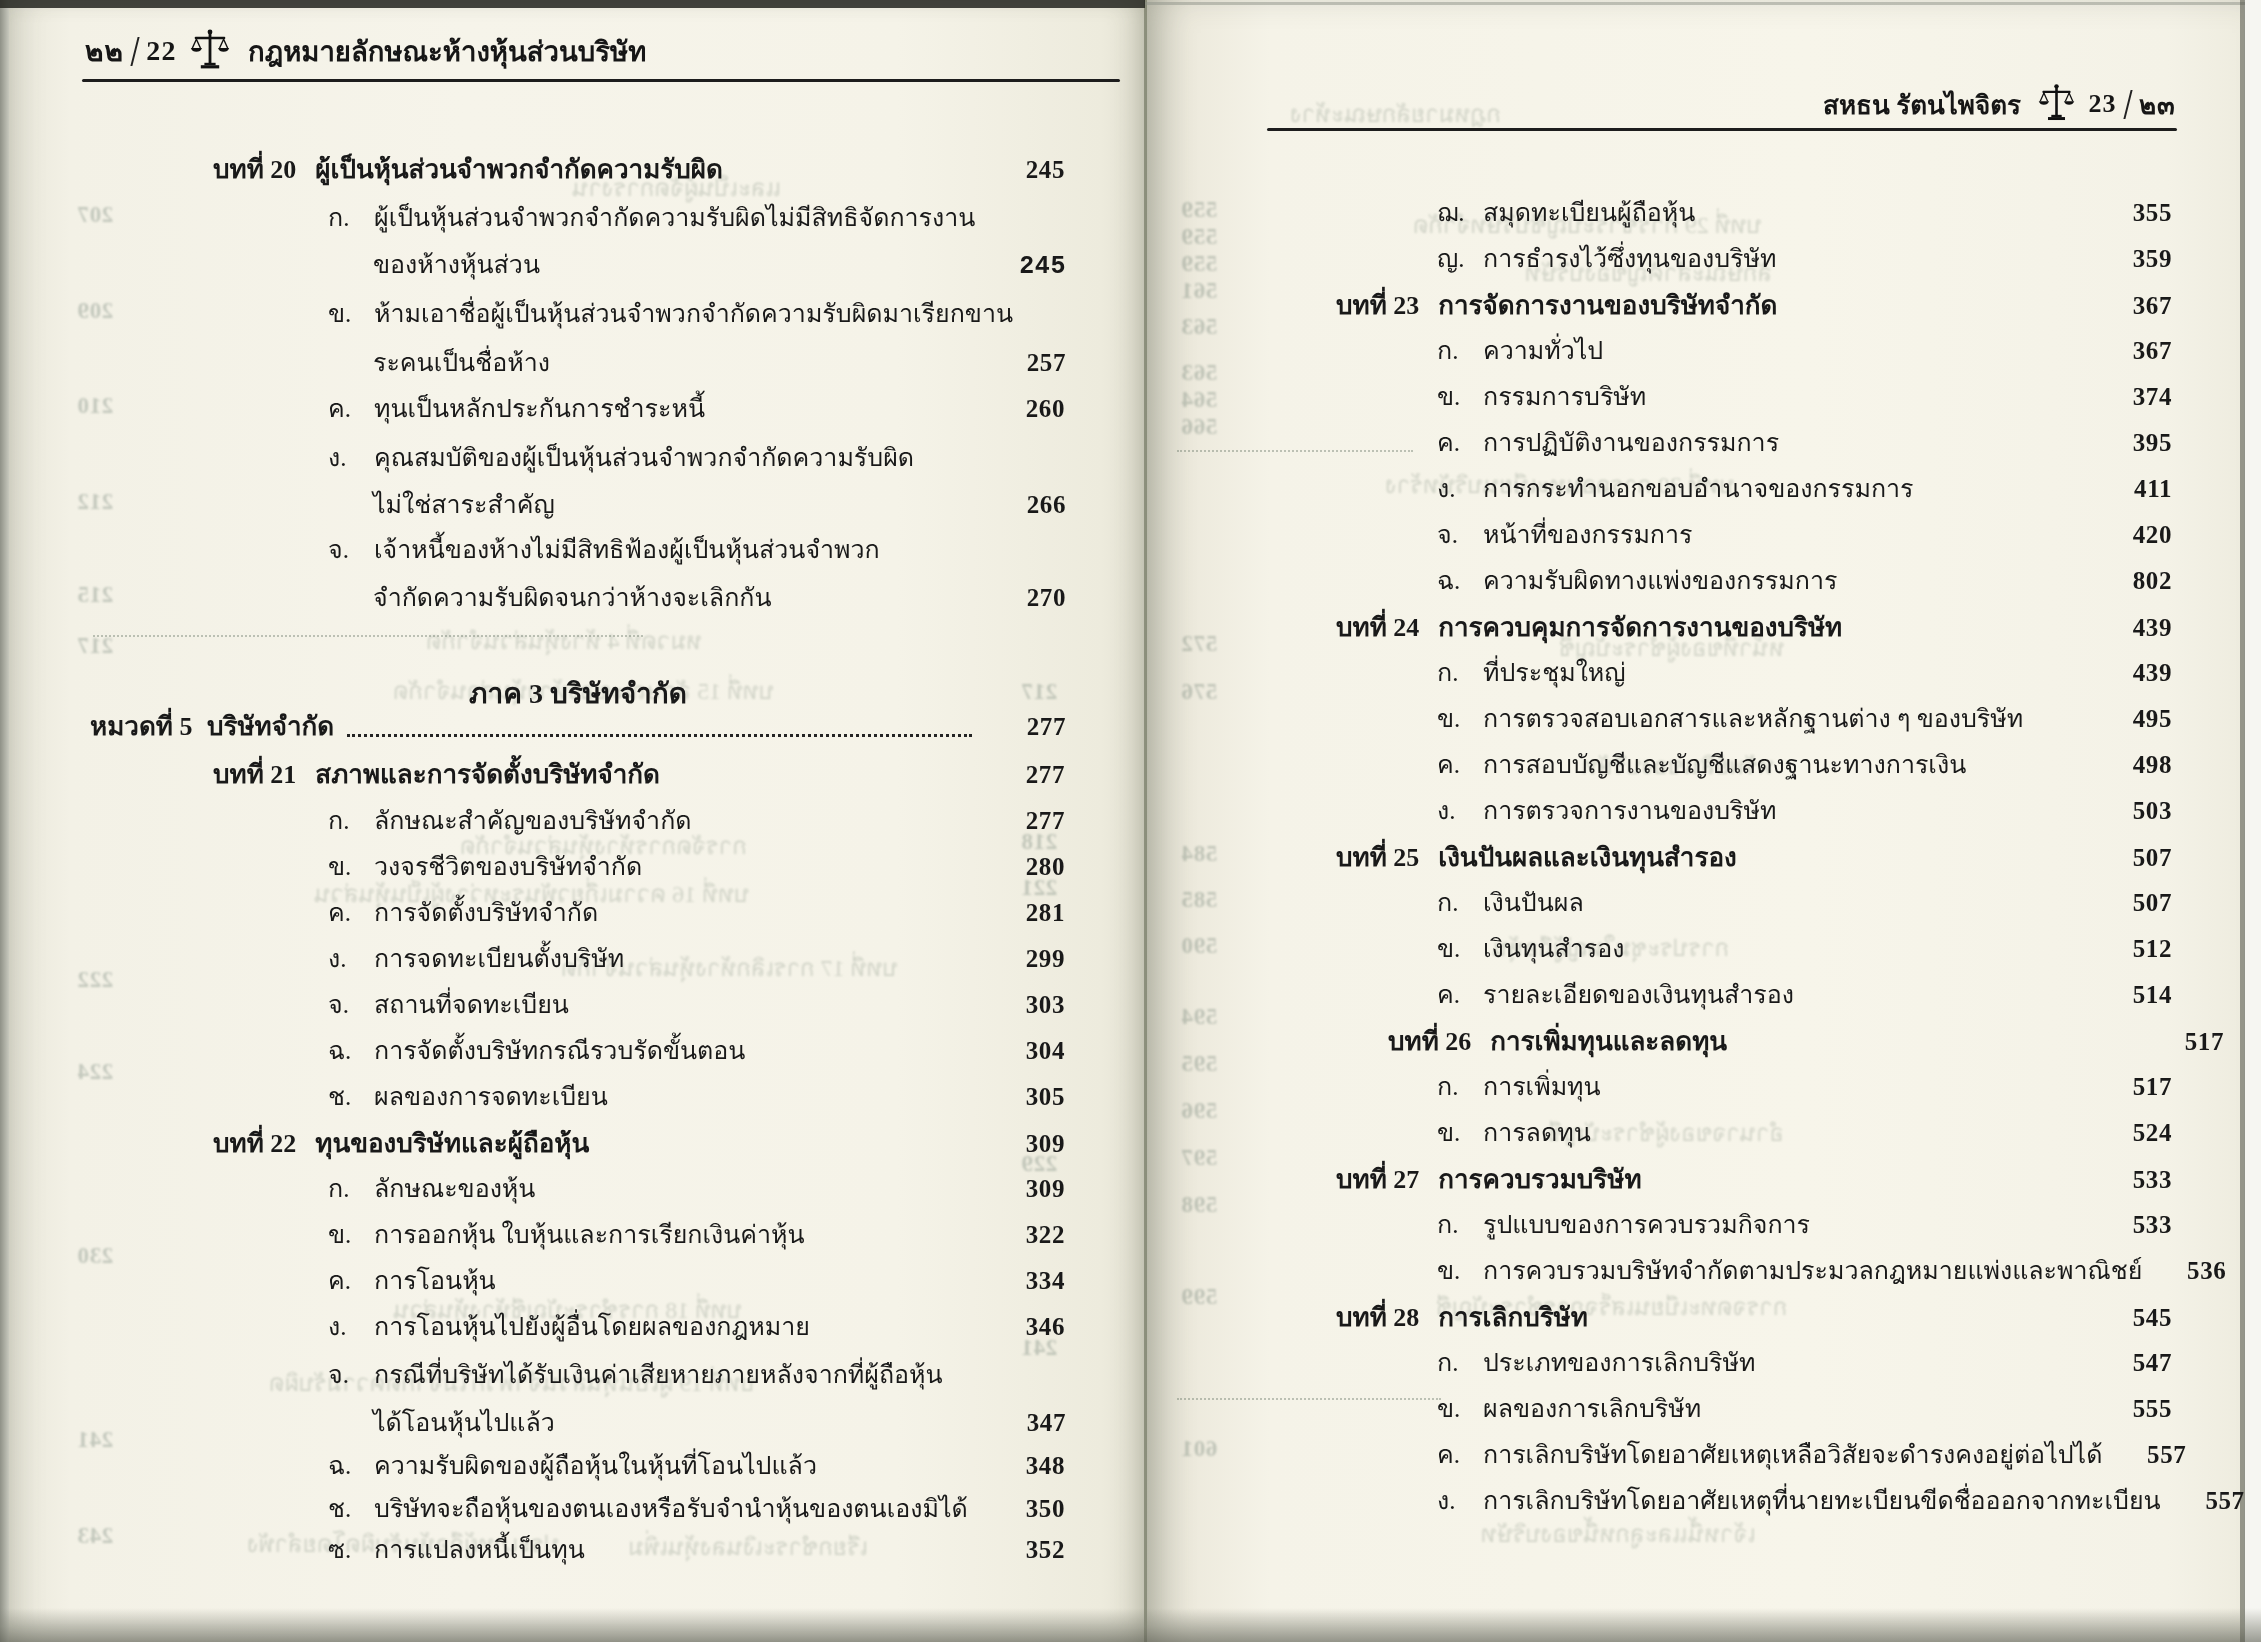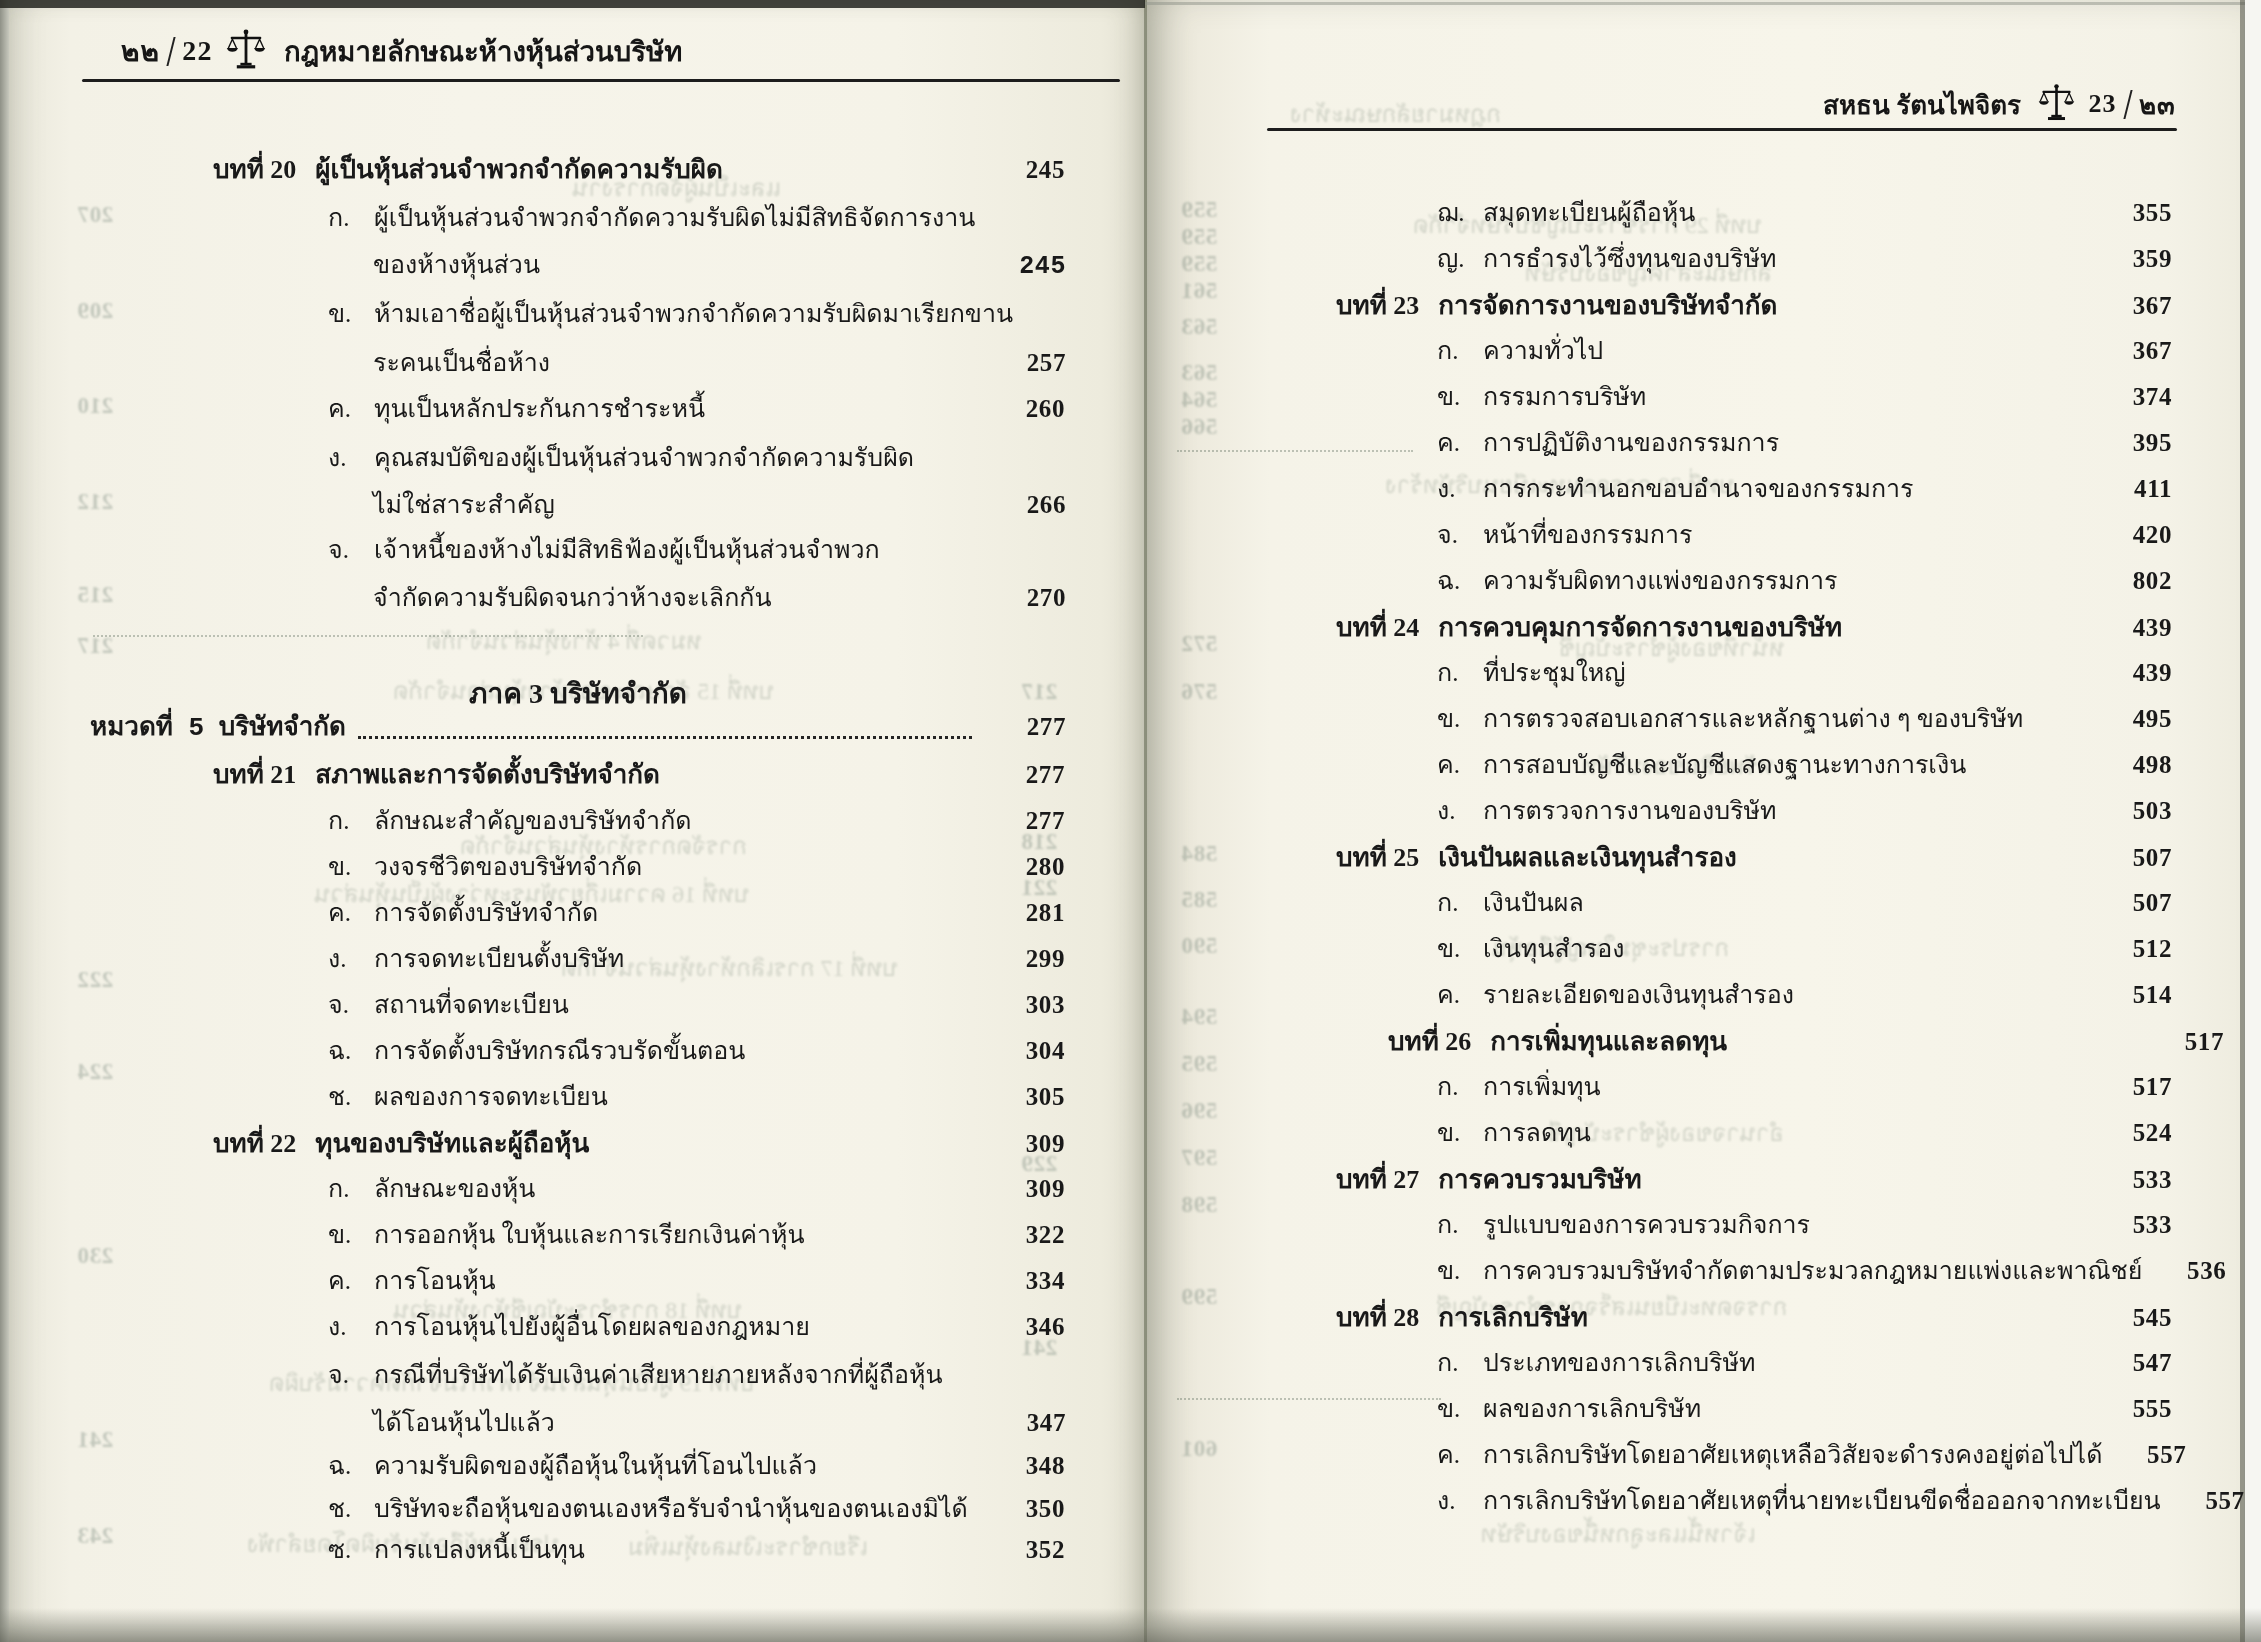--- a/index.html
+++ b/index.html
@@ -28,41 +28,41 @@
     background:linear-gradient(90deg,#8f9187,#c7c8bd);}
   #edge-top-left{position:absolute;left:0;top:0;width:1145px;height:8.4px;background:#23241f;opacity:.85;}
   #edge-top-right{position:absolute;left:1145px;top:1.7px;width:1116px;height:3.4px;background:#8e9188;opacity:.5;}
   #edge-right{position:absolute;left:2240px;top:0;width:5px;height:100%;background:#4c4f44;opacity:.55;}
   #edge-right-paper{position:absolute;left:2245px;top:0;width:16.3px;height:100%;background:#f6f6f2;}
   #edge-bottom{position:absolute;left:0;top:1608px;width:100%;height:34px;
     background:linear-gradient(180deg,rgba(150,152,140,0),rgba(122,124,112,.42) 55%,rgba(92,94,83,.6));}
 
   
   .hdr{position:absolute;display:flex;align-items:center;color:#161616;white-space:nowrap;}
-  #hdr-left{left:85px;top:28px;margin-left:36px;}
+  #hdr-left{left:85px;top:28px;}
   #hdr-right{left:1262px;top:83px;width:914px;justify-content:flex-end;}
   .folio{font-size:28px;font-weight:bold;letter-spacing:1.1px;}
   .folio-sm{font-size:26px;font-weight:bold;letter-spacing:1.1px;}
   .folio-divider{width:2.2px;height:29px;background:#222;transform:skewX(-14deg);margin:0 10px;}
   .hdr-title{font-size:27.5px;font-weight:bold;margin-left:4.5px;}
   .hdr-author{font-size:26px;font-weight:bold;margin-right:3.4px;}
   .scales{margin:0 13.5px;flex:0 0 auto;}
   .rule{position:absolute;background:#1d1d1d;height:3.4px;border-radius:1.7px;}
   #rule-left{left:82px;top:79px;width:1038px;}
   #rule-right{left:1267px;top:128px;width:910px;}
 
   
   .rows-layer{position:absolute;left:0;top:0;width:100%;height:100%;}
   .row{position:absolute;display:flex;align-items:baseline;
     font-size:25px;line-height:1.3;color:#191919;white-space:nowrap;}
   .row.chapter{font-weight:bold;font-size:26px;}
   .row.section{font-weight:bold;font-size:26px;}
   .row.part{font-weight:bold;font-size:28px;justify-content:center;}
   .chapter .lbl{margin-right:19px;}
-  .section .lbl{margin-right:14.6px;font-family:Liberation Mono, monospace;}
+  .section .lbl{margin-right:14.6px;}
   .sub .lbl{display:inline-block;min-width:37px;margin-right:9px;}
   .fill{flex:1;}
   .num{min-width:84px;text-align:right;font-weight:600;letter-spacing:0.6px;font-size:25px;}
   .chapter .num,.section .num{font-weight:bold;}
   .leader{flex:1;align-self:flex-end;height:0;border-bottom:3.4px dotted #242424;margin:0 10px 6.7px 12.3px;}
 
   
   .ghost-num{position:absolute;font-size:23px;font-weight:600;color:rgba(104,120,108,.34);
     transform:scaleX(-1);filter:blur(0.8px);letter-spacing:0.6px;}
   .ghost-txt{position:absolute;font-size:24px;color:rgba(108,124,110,.26);

